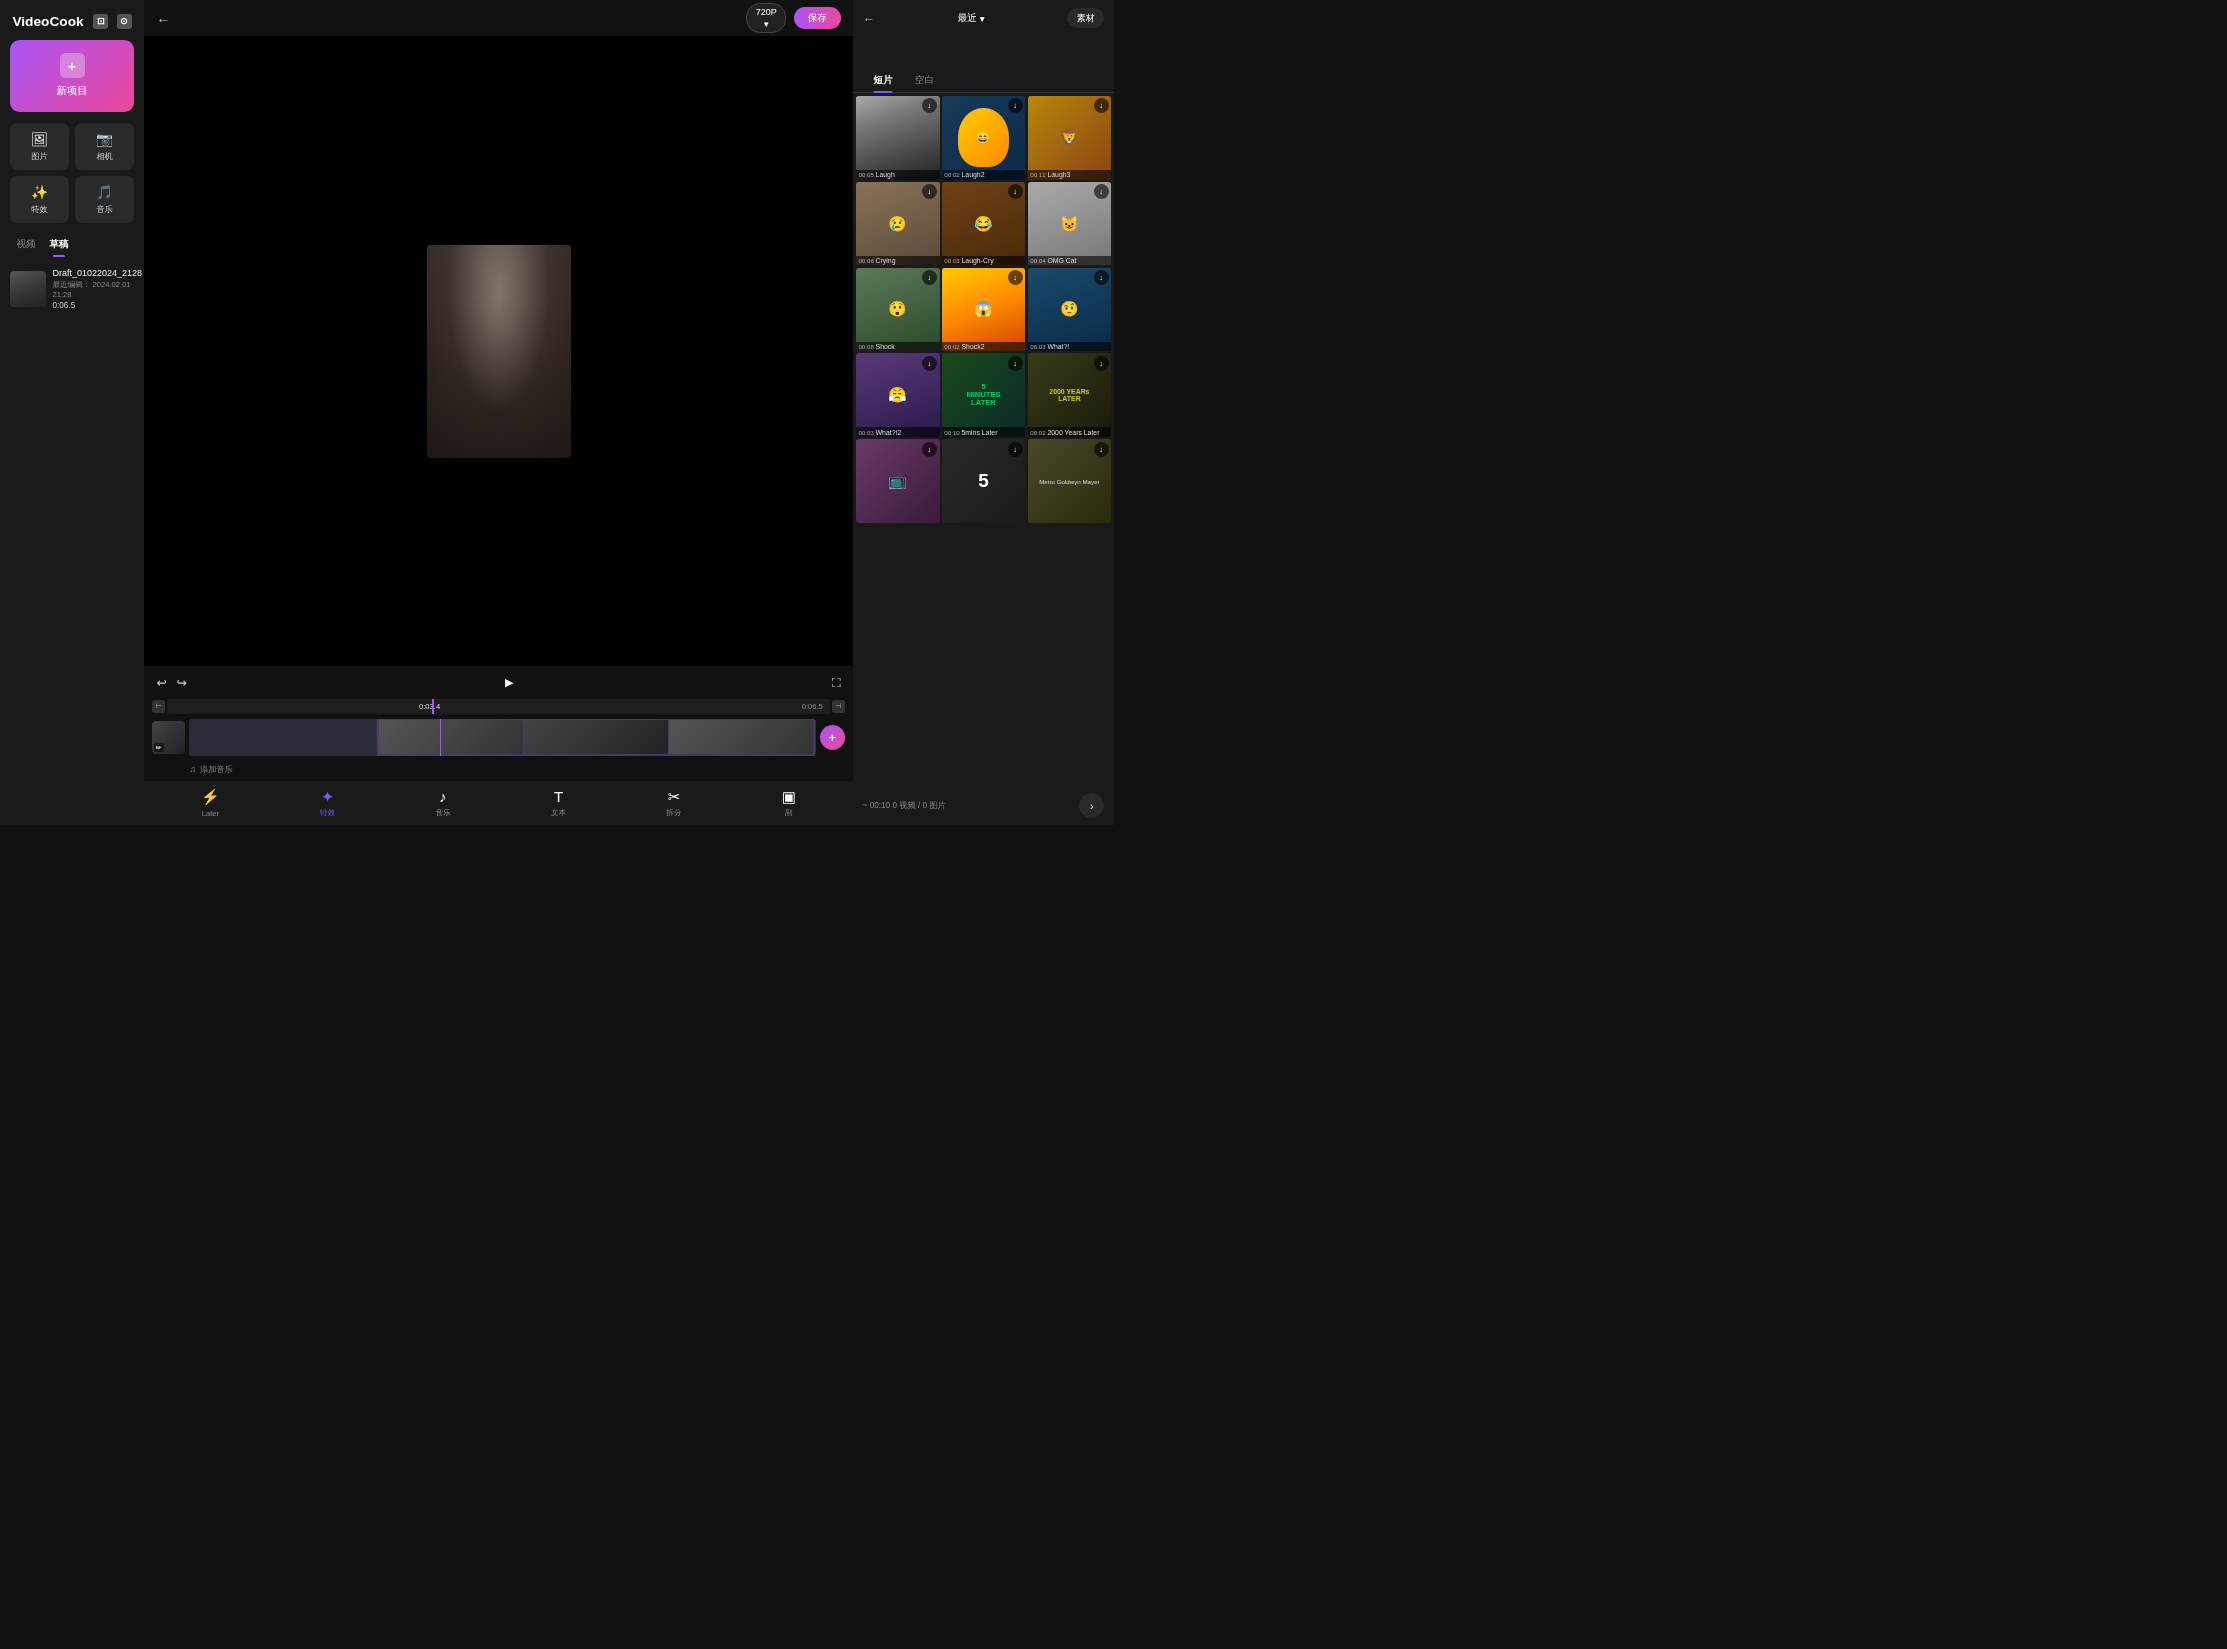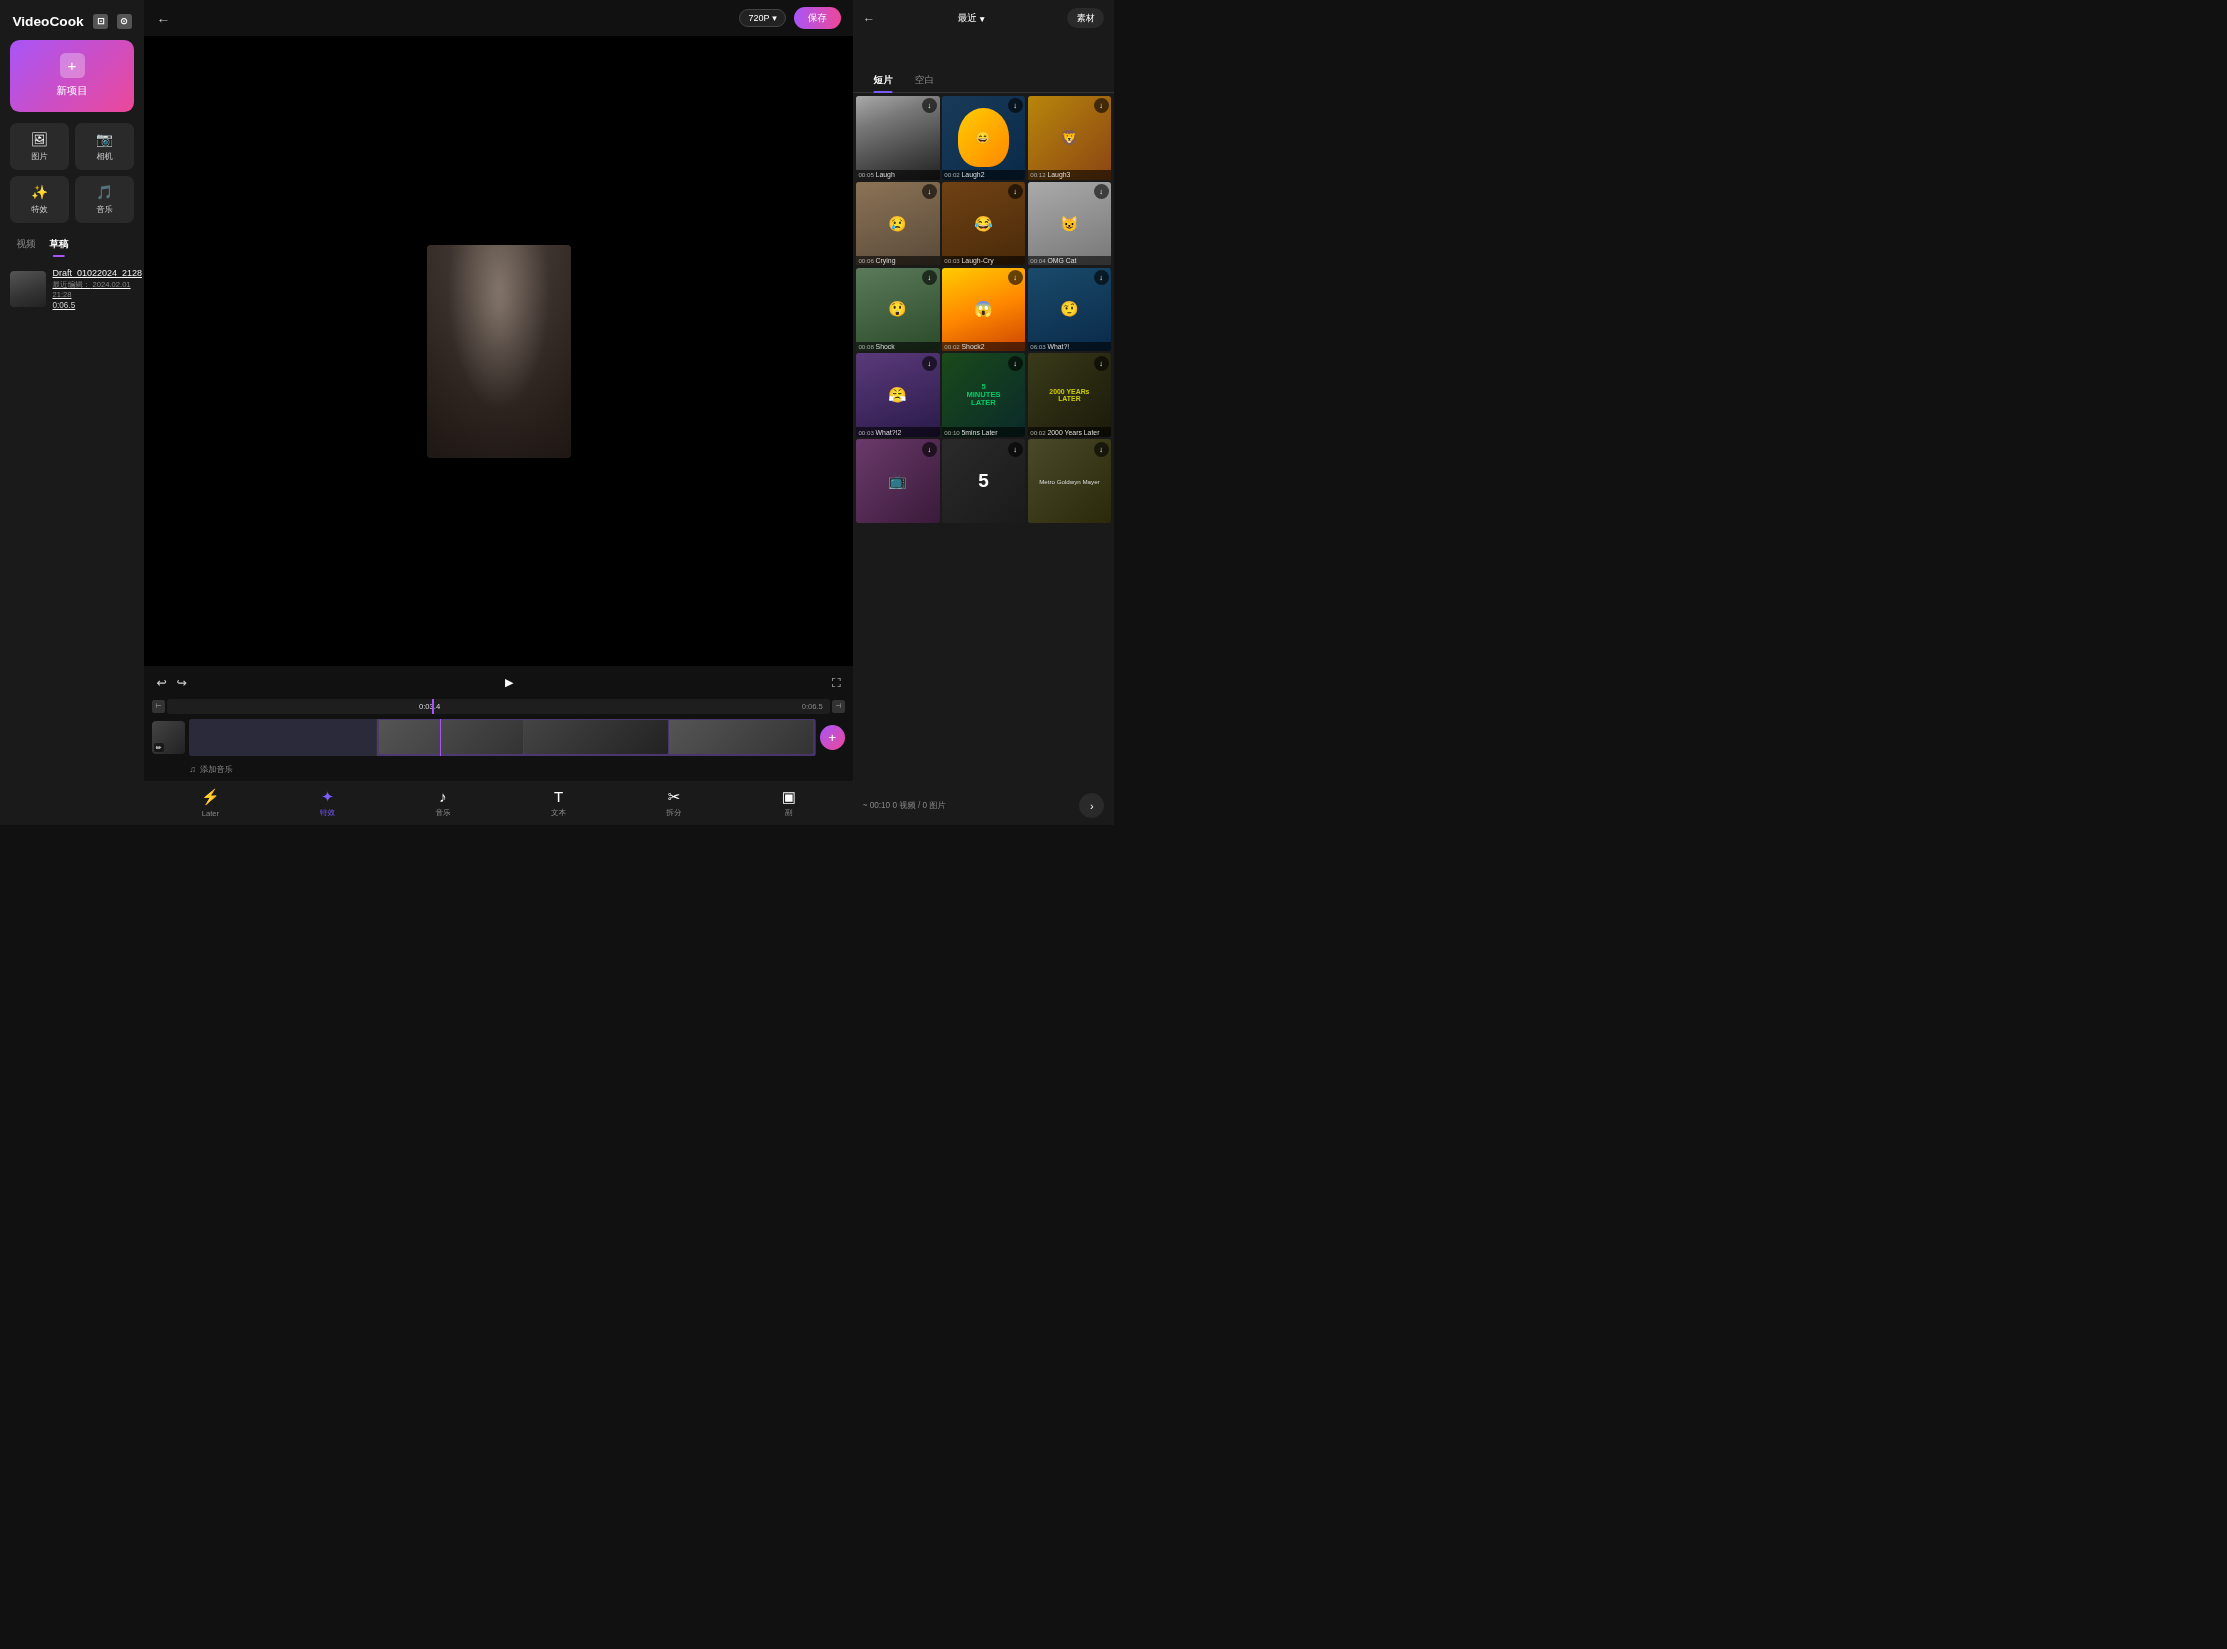--- a/index.html
+++ b/index.html
@@ -126,21 +126,20 @@
       width: 36px; height: 36px;
       border-radius: 4.1px;
       background: #333;
       overflow: hidden;
       flex-shrink: 0;
       display: flex; align-items: center; justify-content: center;
       font-size: 6.9px; color: #888;
     }
     .draft-info {
       flex: 1;
-      text-decoration: underline;
     }
     .draft-title {
       font-size: 9px;
       color: #eee;
       margin-bottom: 2.1px;
     }
     .draft-date {
       font-size: 7.6px;
       color: #888;
       margin-bottom: 2.1px;
@@ -185,20 +184,21 @@
     }
     .quality-selector {
       background: #222;
       border: 0.7px solid #444;
       border-radius: 13.7px;
       padding: 2.7px 8.2px;
       font-size: 9px;
       color: #fff;
       display: flex; align-items: center; gap: 2.7px;
       cursor: pointer;
+      flex-direction: column;
     }
     .save-btn {
       background: linear-gradient(90deg, #a855f7, #ec4899);
       color: #fff;
       border: none;
       border-radius: 13.7px;
       padding: 4.1px 13.7px;
       font-size: 9.6px;
       cursor: pointer;
     }

